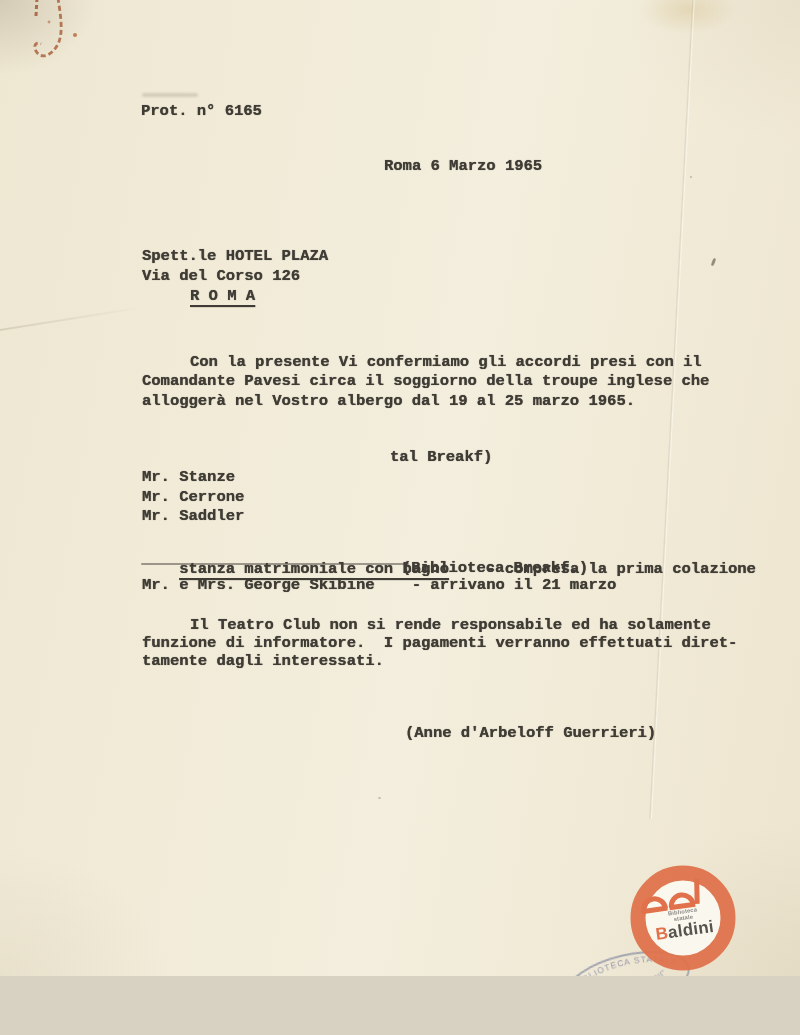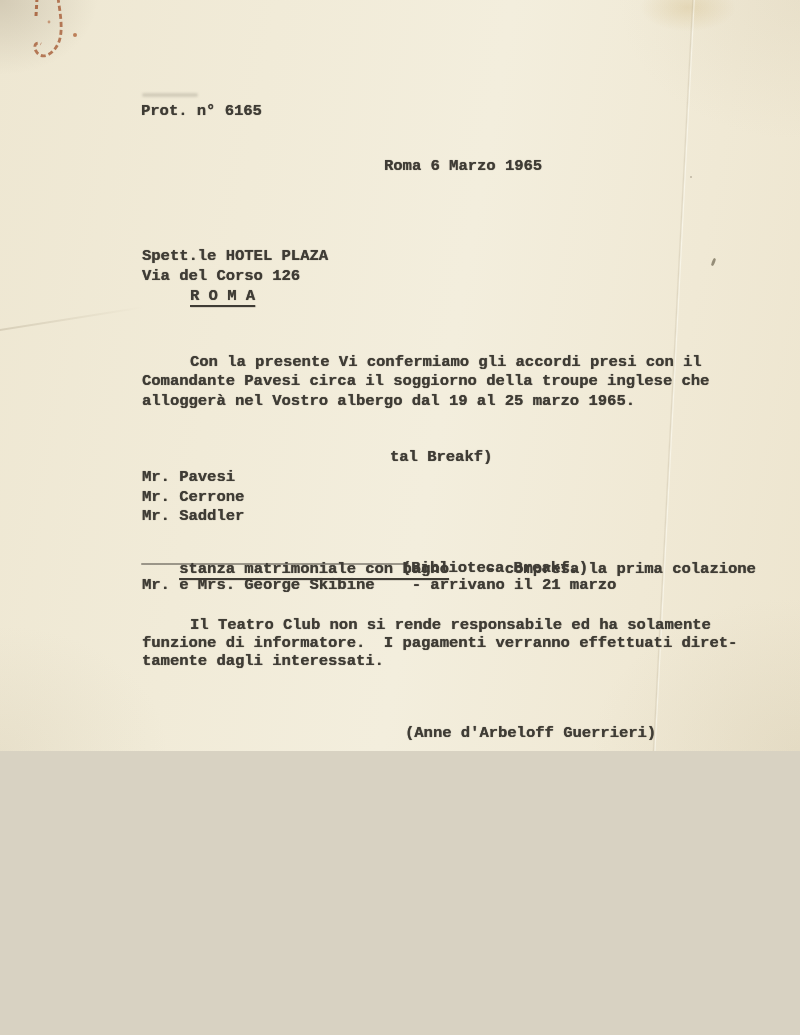--- a/index.html
+++ b/index.html
@@ -1,18 +1,18 @@
 <!DOCTYPE html>
 <html><head>
 <meta charset="utf-8">
 <style>
   html,body{margin:0;padding:0;}
   body{width:800px;height:1035px;overflow:hidden;background:#d8d2c2;}
   .paper{
-    position:relative;width:800px;height:751px;overflow:hidden;
+    position:relative;width:800px;height:976px;overflow:hidden;
     background:
       radial-gradient(130px 100px at 0% 0%, rgba(150,138,115,0.30), rgba(150,138,115,0) 75%),
       radial-gradient(260px 200px at 100% 0%, rgba(205,193,165,0.20), rgba(205,193,165,0) 70%),
       radial-gradient(300px 220px at 100% 100%, rgba(196,184,156,0.22), rgba(196,184,156,0) 70%),
       radial-gradient(240px 180px at 0% 100%, rgba(196,184,156,0.18), rgba(196,184,156,0) 70%),
       radial-gradient(60px 30px at 86% 1%, rgba(196,164,90,0.25), rgba(196,164,90,0) 80%),
       linear-gradient(100deg, #eee7d2 0%, #f1ebd8 30%, #f3eedd 55%, #f0e9d5 80%, #ede5cf 100%);
     font-family:"Liberation Mono","DejaVu Sans Mono",monospace;
   }
   .line{
@@ -81,21 +81,21 @@
   <div class="line" style="left:142px;top:246px">Spett.le HOTEL PLAZA</div>
   <div class="line" style="left:142px;top:266px">Via del Corso 126</div>
   <div class="line u" style="left:142px;top:286px">R O M A</div>
 
   <div class="line" style="left:190px;top:352px">Con la presente Vi confermiamo gli accordi presi con il</div>
   <div class="line" style="left:142px;top:371px">Comandante Pavesi circa il soggiorno della troupe inglese che</div>
   <div class="line" style="left:142px;top:391px">alloggerà nel Vostro albergo dal 19 al 25 marzo 1965.</div>
 
   <div class="line" style="left:390px;top:447px">tal Breakf)</div>
 
-  <div class="line" style="left:142px;top:467px">Mr. Pavesi</div>
+  <div class="line" style="left:142px;top:467px">Mr. Stanze</div>
   <div class="line" style="left:142px;top:487px">Mr. Cerrone</div>
   <div class="line" style="left:142px;top:506px">Mr. Saddler</div>
 
   <div class="line" style="left:142px;top:539px">
     <span class="u2">stanza matrimoniale con bagno</span><span>    - compresa la prima colazione</span>
   </div>
   <div class="xline" style="left:141px;top:563px;width:268px;opacity:.65;"></div>
   <div class="line" style="left:402px;top:558px">(Biblioteca Breakf.)</div>
   <div class="line" style="left:142px;top:575px">Mr. e Mrs. George Skibine    - arrivano il 21 marzo</div>
 

